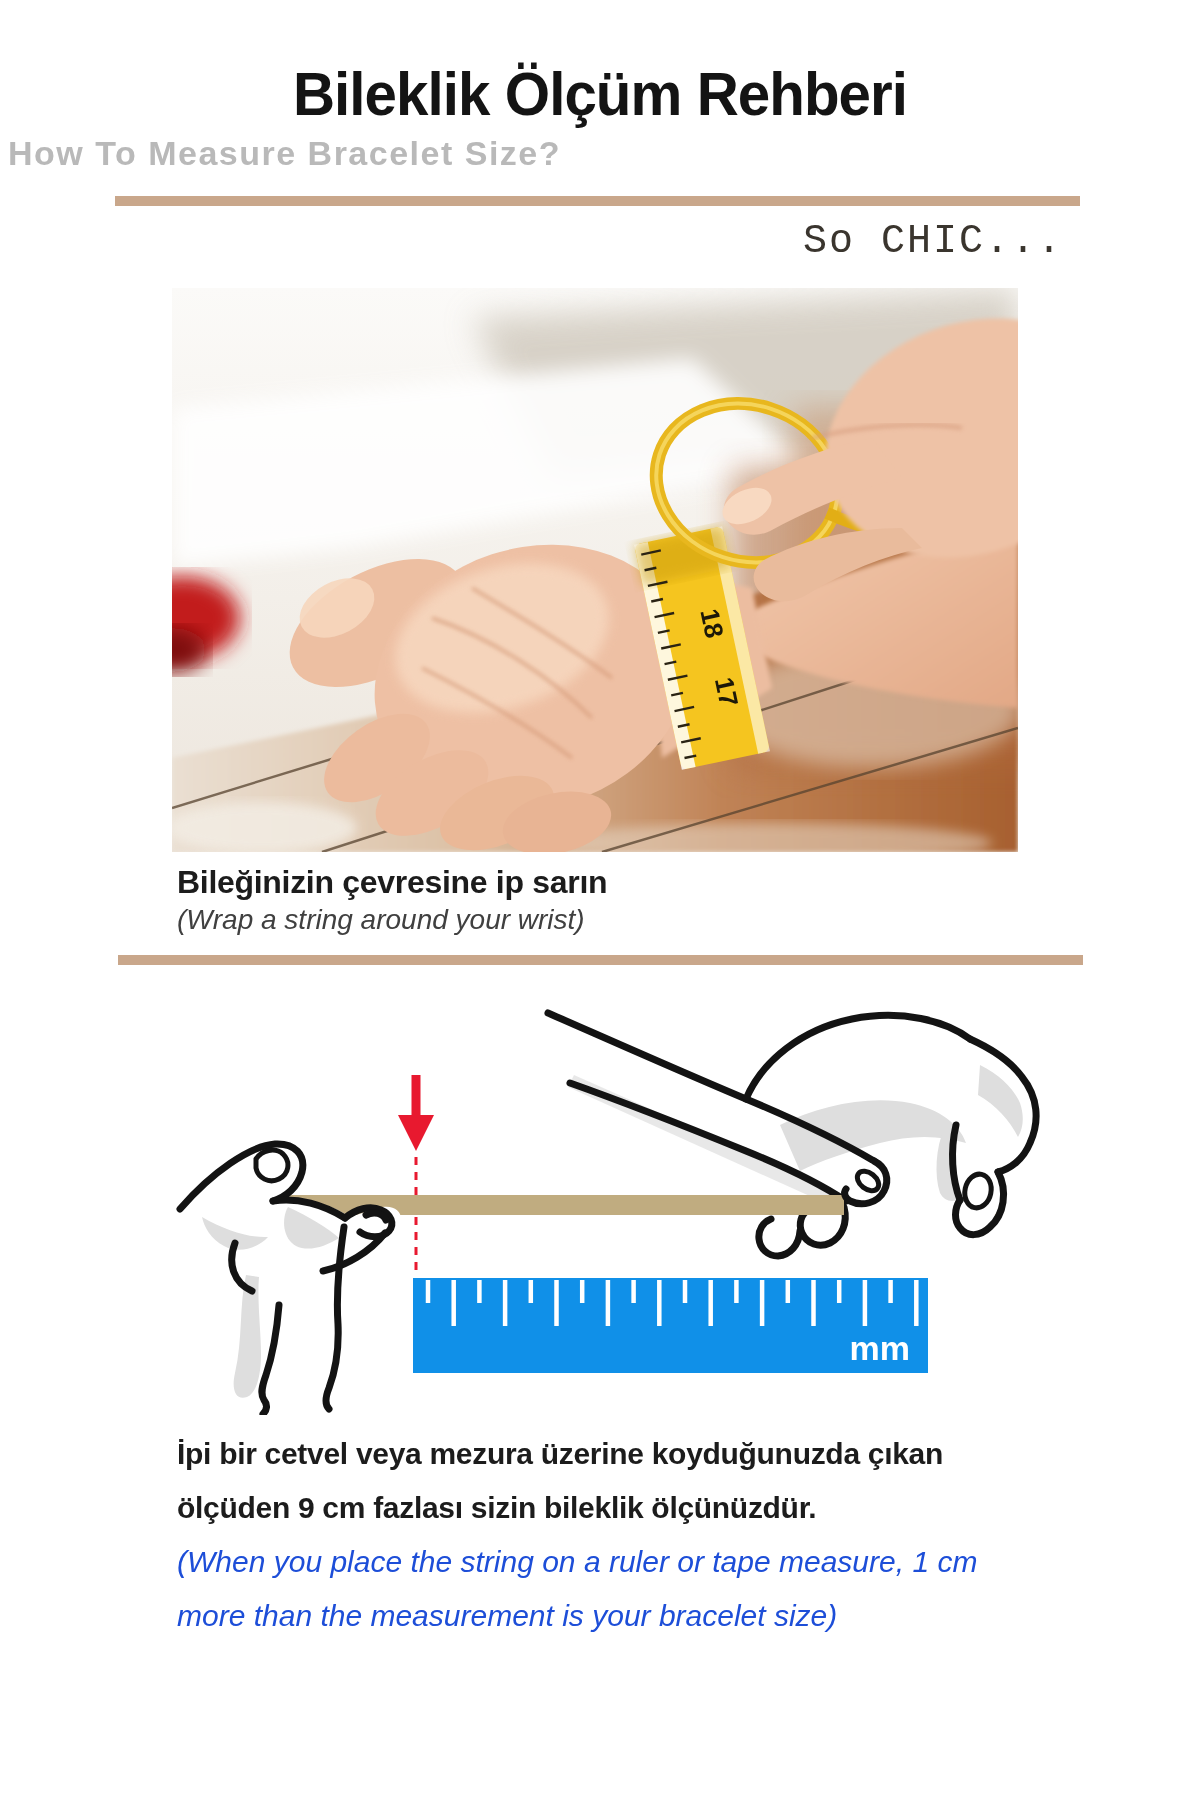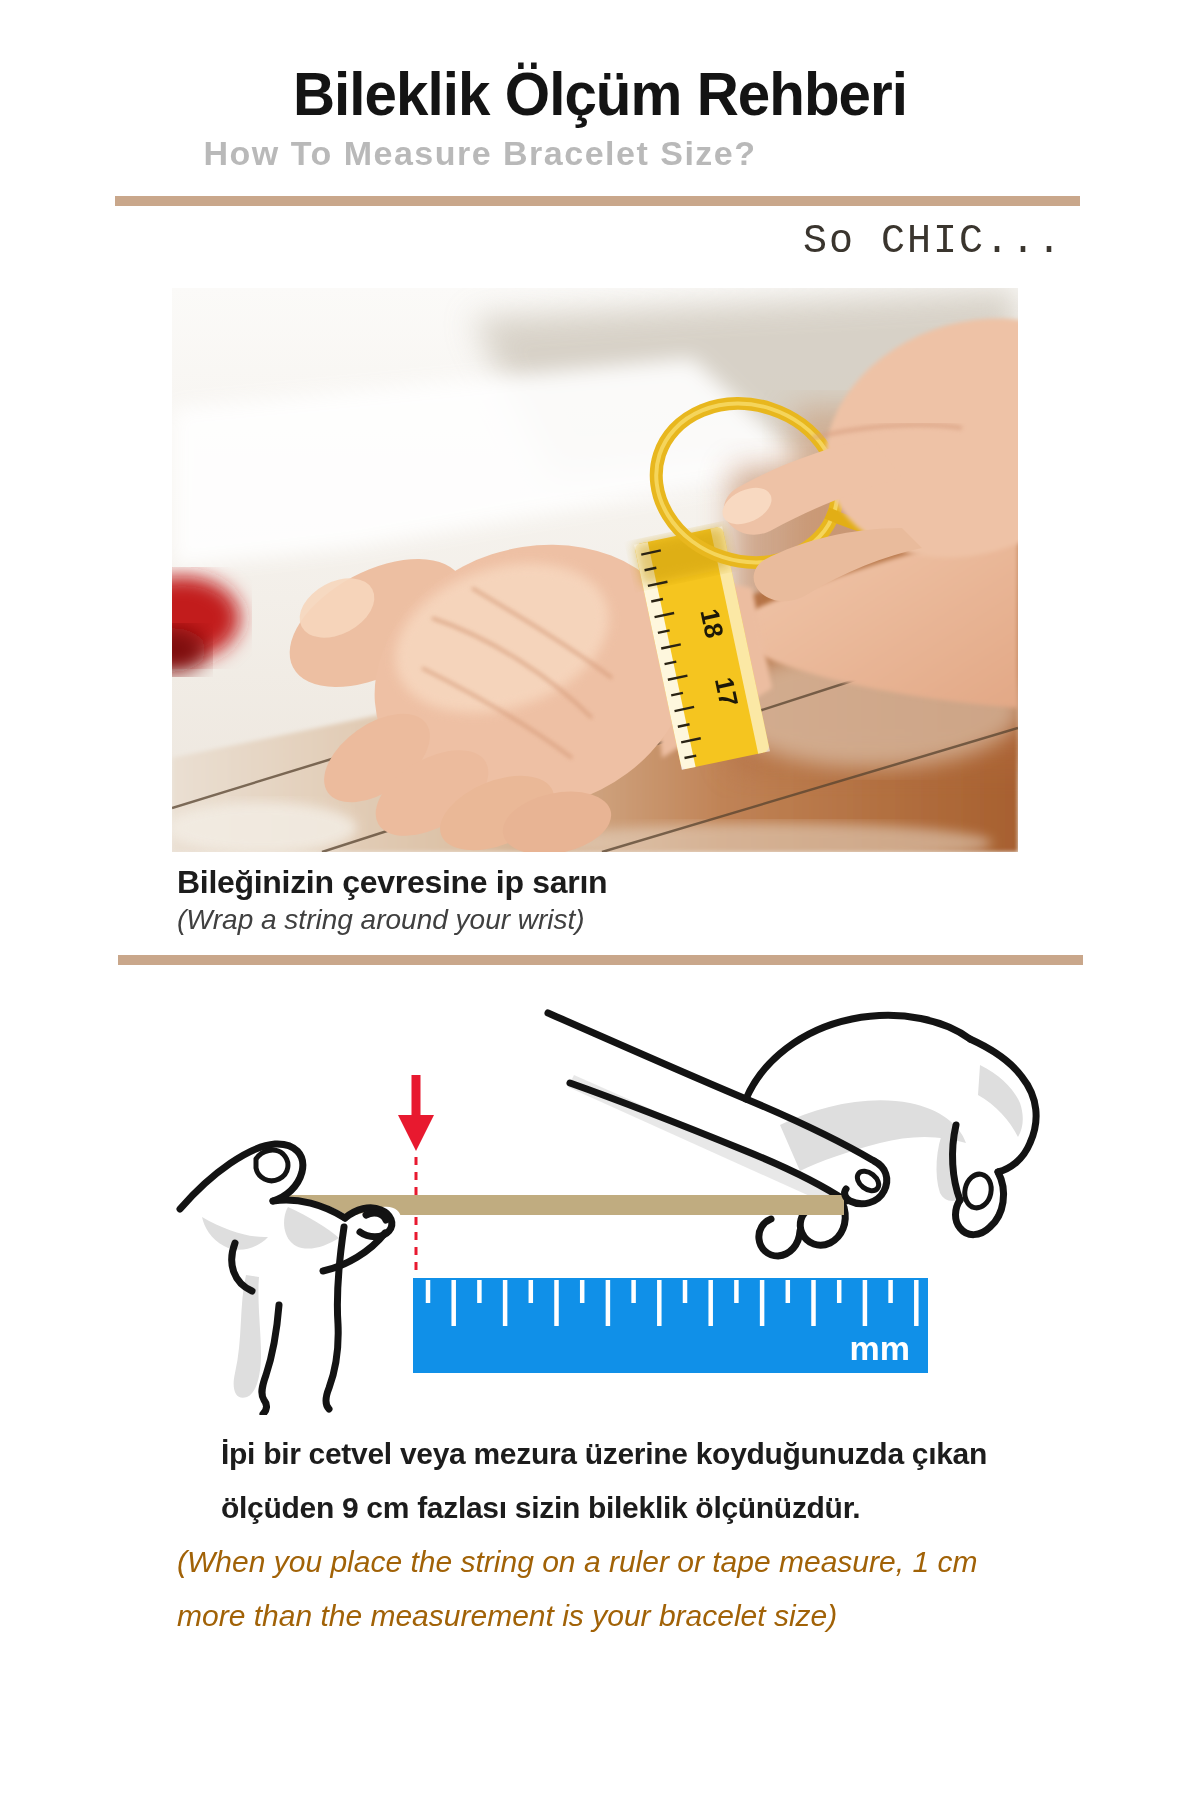--- a/index.html
+++ b/index.html
@@ -6,36 +6,36 @@
     --c-divider:#c9a78b; --c-string:#c0ac80; --c-ruler:#1090e8; --c-red:#e8192f;
     --c-title:#141414; --c-sub:#b9b9b9; --c-logo:#3a352e; --c-ink:#1c1c1c;
   }
   *{margin:0;padding:0;box-sizing:border-box;}
   html,body{background:#fff;}
   body{width:1200px;height:1798px;position:relative;overflow:hidden;
        font-family:"Liberation Sans",sans-serif;color:var(--c-ink);}
   .abs{position:absolute;}
   .page-title{left:0;top:58px;width:1200px;text-align:center;font-size:62px;font-weight:bold;
               letter-spacing:-1px;color:var(--c-title);transform:scaleX(.94);}
-  .page-subtitle{left:0;top:134px;width:960px;text-align:center;font-size:34px;font-weight:bold;
+  .page-subtitle{left:8px;top:134px;width:960px;font-size:34px;font-weight:bold;
                  letter-spacing:1.5px;color:var(--c-sub);}
   .divider{height:10px;background:var(--c-divider);}
   .divider-1{left:115px;top:196px;width:965px;}
   .divider-2{left:118px;top:955px;width:965px;}
   .brand{top:219px;right:137px;font-family:Liberation Mono, monospace;font-size:40px;
          letter-spacing:2px;color:var(--c-logo);}
   .photo{left:172px;top:288px;width:846px;height:564px;}
   .cap-bold{font-size:32px;font-weight:bold;letter-spacing:-.3px;color:var(--c-ink);}
   .cap-italic{font-size:28px;font-style:italic;color:#404040;}
   .cap1-tr{left:177px;top:864px;}
   .cap1-en{left:177px;top:904px;}
   .illo{left:140px;top:975px;width:960px;height:440px;text-align:right;}
   .cap2{left:177px;width:900px;}
-  .cap2-b{font-size:30px;font-weight:bold;letter-spacing:-.3px;margin-left:44px;}
-  .cap2-i{font-size:30px;font-style:italic;color:#a16207;}
+  .cap2-b{font-size:30px;font-weight:bold;letter-spacing:-.3px;}
+  .cap2-i{font-size:30px;font-style:italic;color:#1d4ed8;}
   .l1{top:1437px;} .l2{top:1491px;} .l3{top:1545px;} .l4{top:1599px;}
   svg{display:block;}
   .ln{stroke:#131313;stroke-width:7;fill:none;stroke-linecap:round;stroke-linejoin:round;}
   .ln5{stroke:#131313;stroke-width:5;fill:#fff;stroke-linecap:round;}
   .shade{fill:#dedede;}
   .string-fill{fill:var(--c-string);}
   .ruler-fill{fill:var(--c-ruler);}
   .red-fill{fill:var(--c-red);}
   .red-stroke{stroke:var(--c-red);}
 </style>

